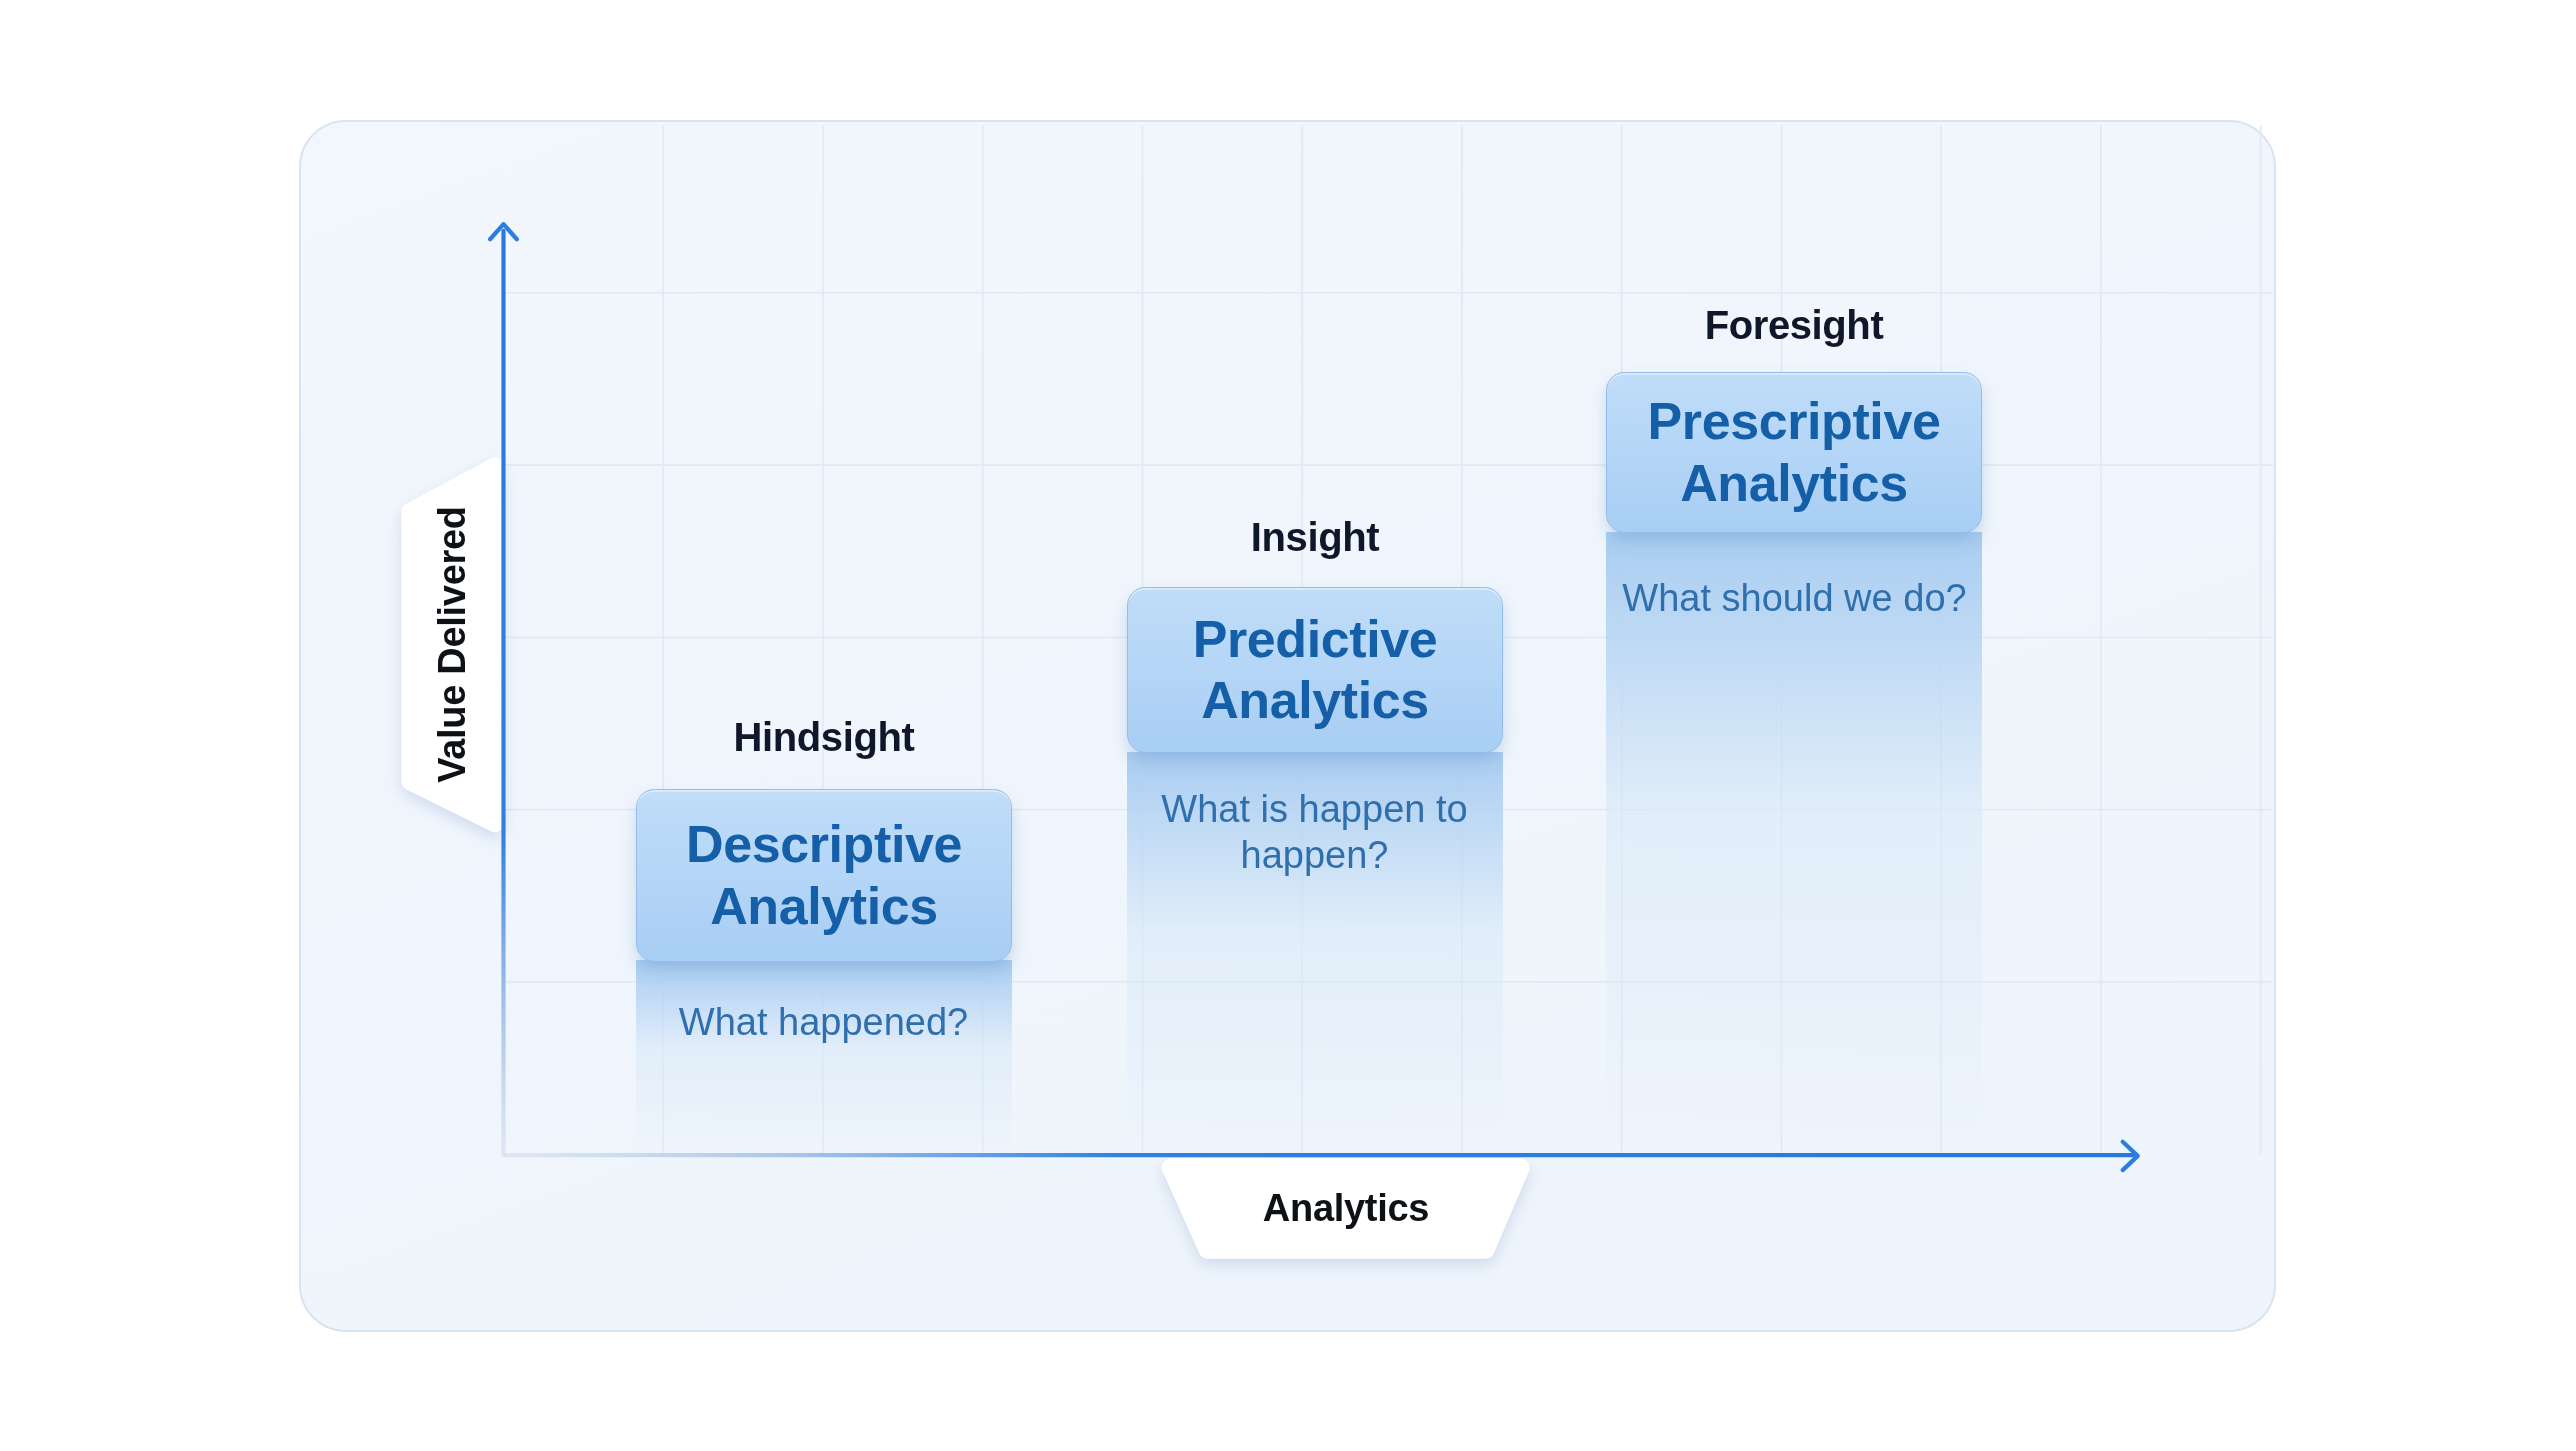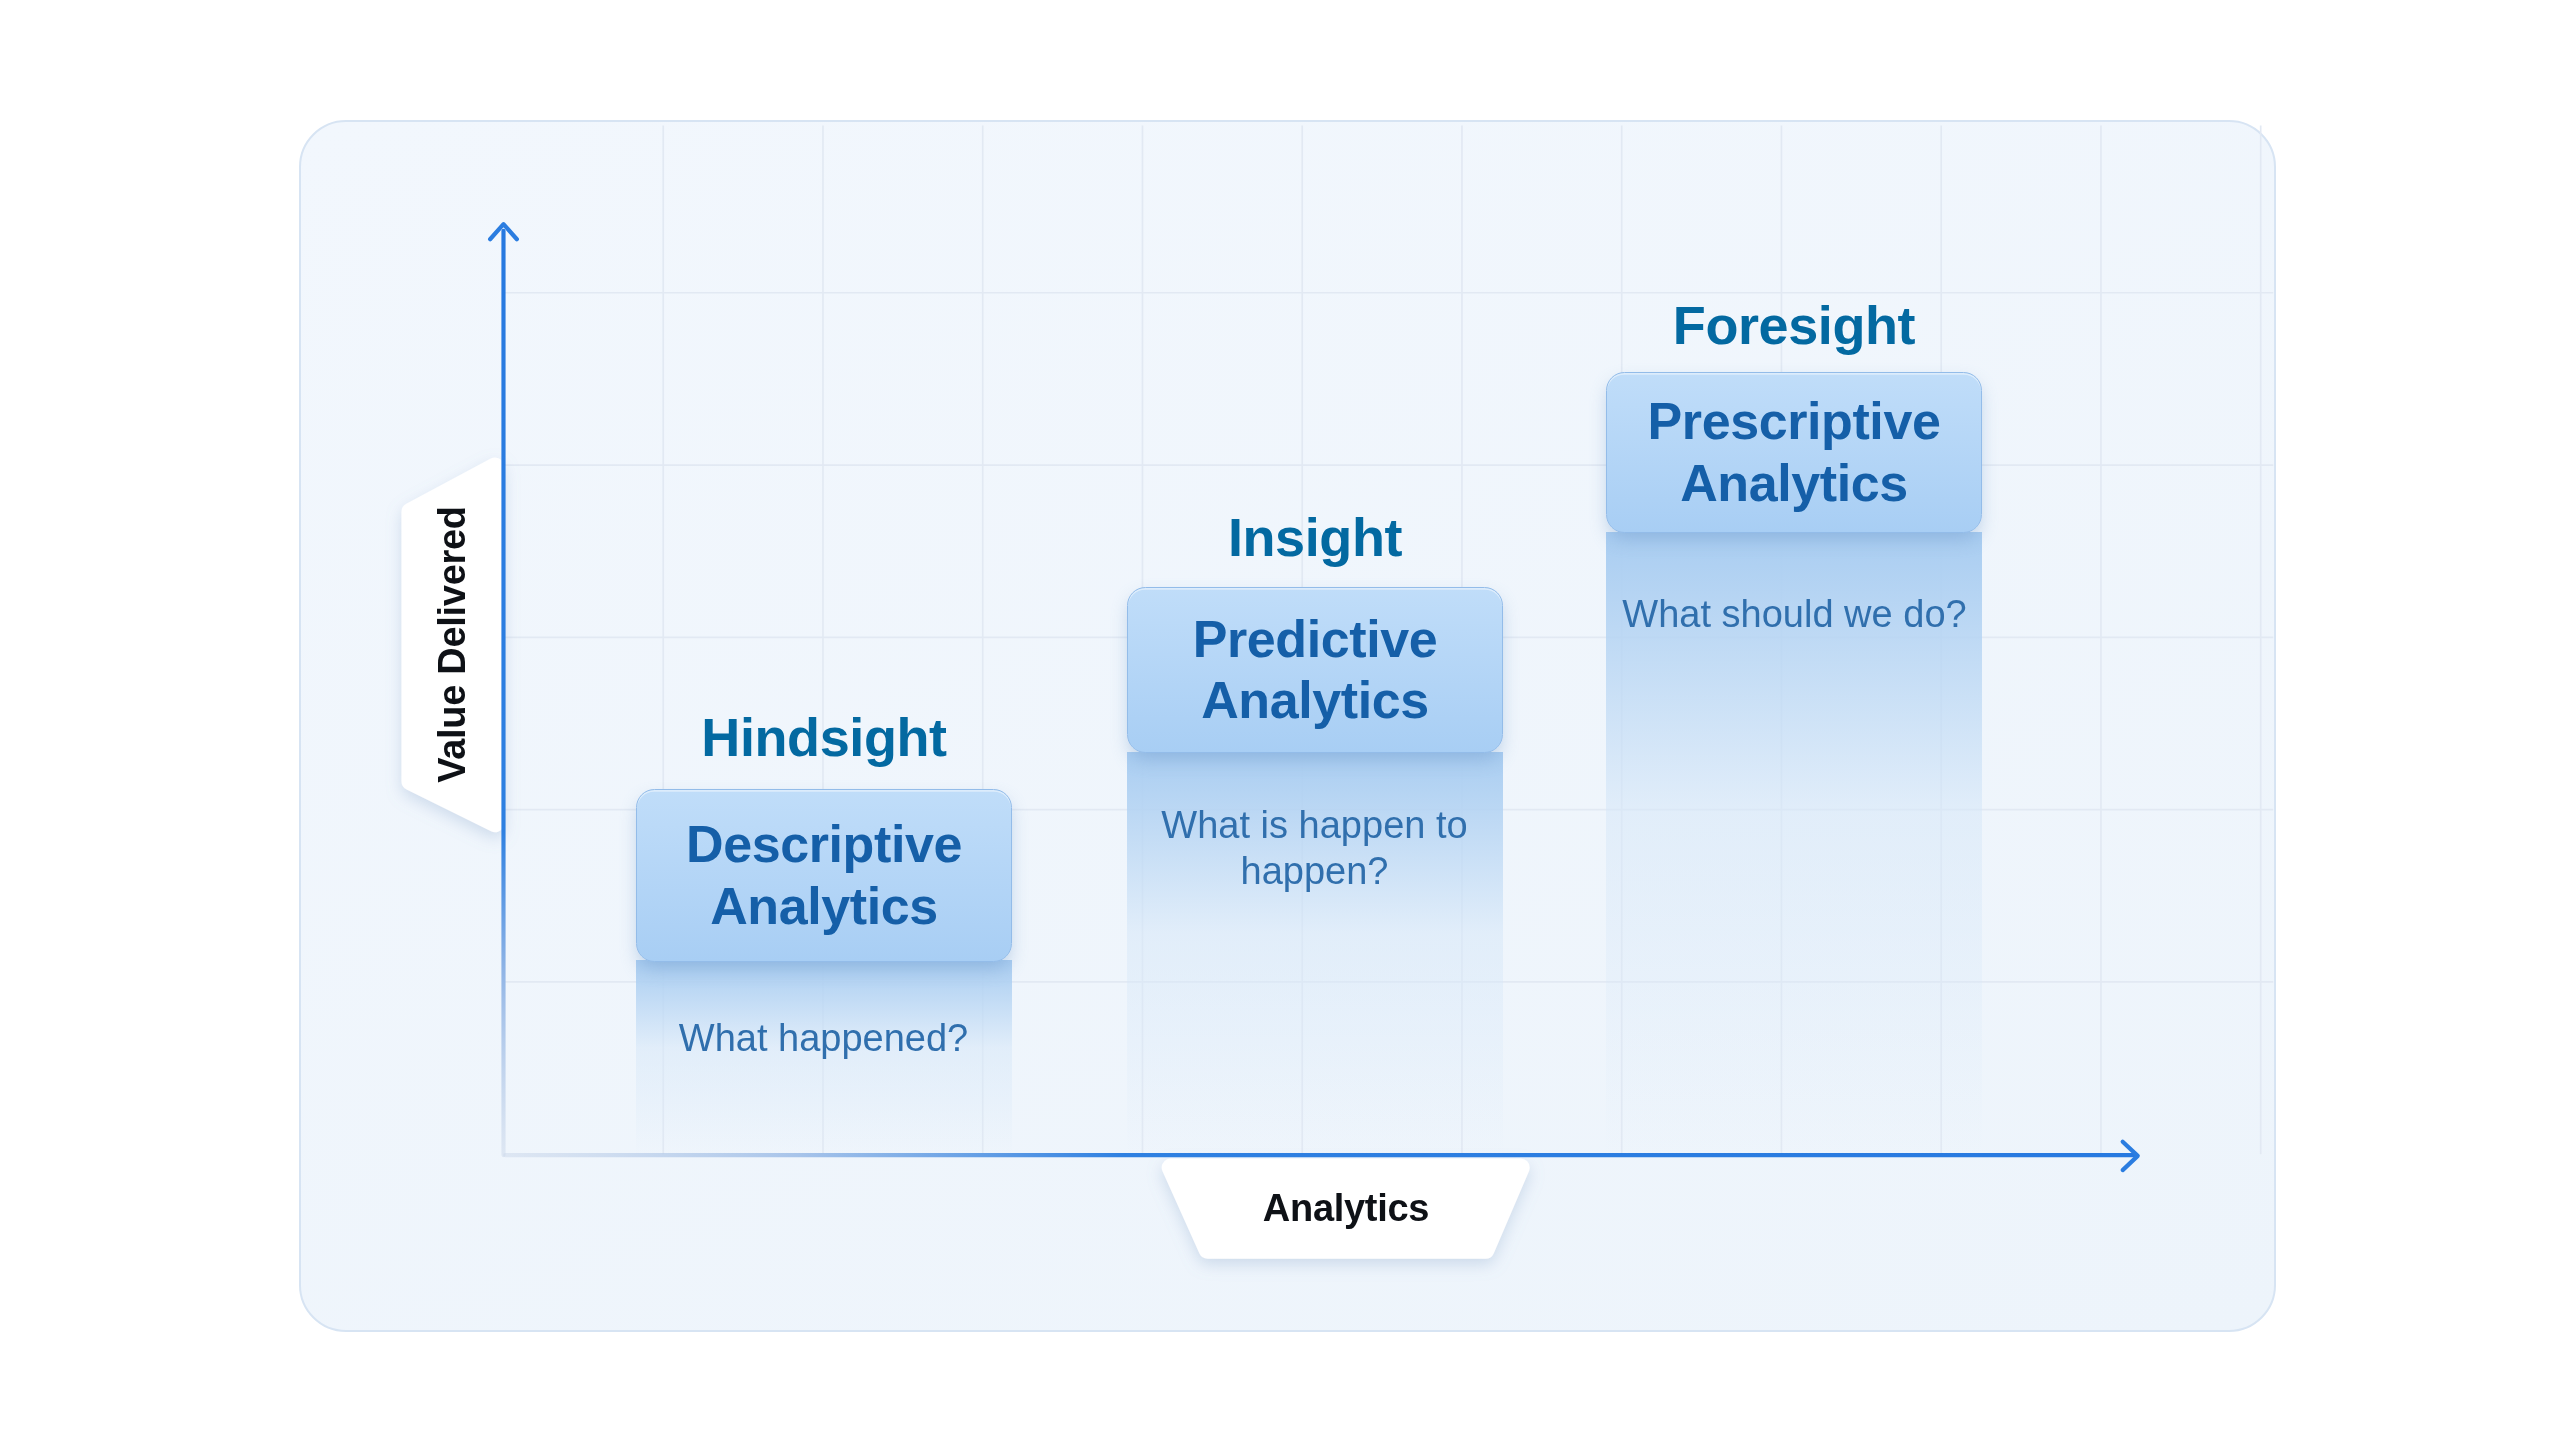--- a/index.html
+++ b/index.html
@@ -23,25 +23,25 @@
     border:1.7px solid #93bce9;border-radius:18.4px;
     box-shadow:0 8.4px 18.4px -3.3px rgba(110,152,202,.45), inset 0 1.7px 0 rgba(255,255,255,.45);
     display:flex;align-items:center;justify-content:center;
   }
   .stage-box .box-label{
     font-size:52px;font-weight:700;color:#155fa8;text-align:center;
     line-height:1.18;white-space:pre-line;letter-spacing:-0.4px;
   }
   .stage-heading{
     position:absolute;width:418px;text-align:center;
-    font-size:54px;font-weight:700;color:#0369a1;letter-spacing:-0.4px;line-height:47px;
+    font-size:40px;font-weight:700;color:#0f172a;letter-spacing:-0.4px;line-height:47px;
   }
   .stage-caption{
     position:absolute;width:435px;text-align:center;
-    font-size:38px;font-weight:500;color:#306fad;line-height:46px;white-space:pre-line;margin-top:16px;
+    font-size:38px;font-weight:500;color:#306fad;line-height:46px;white-space:pre-line;
   }
   .axis-banner-label{
     position:absolute;width:418px;height:47px;text-align:center;
     font-size:38px;font-weight:600;color:#0e1116;line-height:47px;letter-spacing:-0.3px;
   }
   #value-label{left:243px;top:621px;transform:rotate(-90deg);}
   #complexity-label{left:1137px;top:1185px;}
 </style>
 </head>
 <body>

